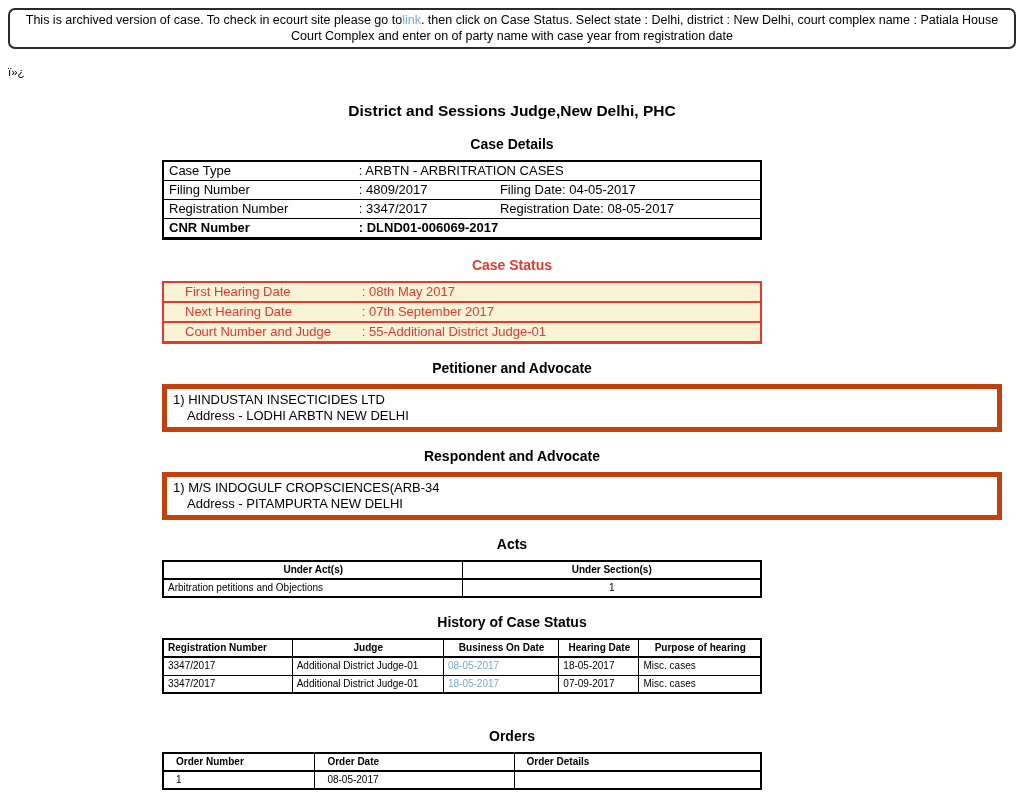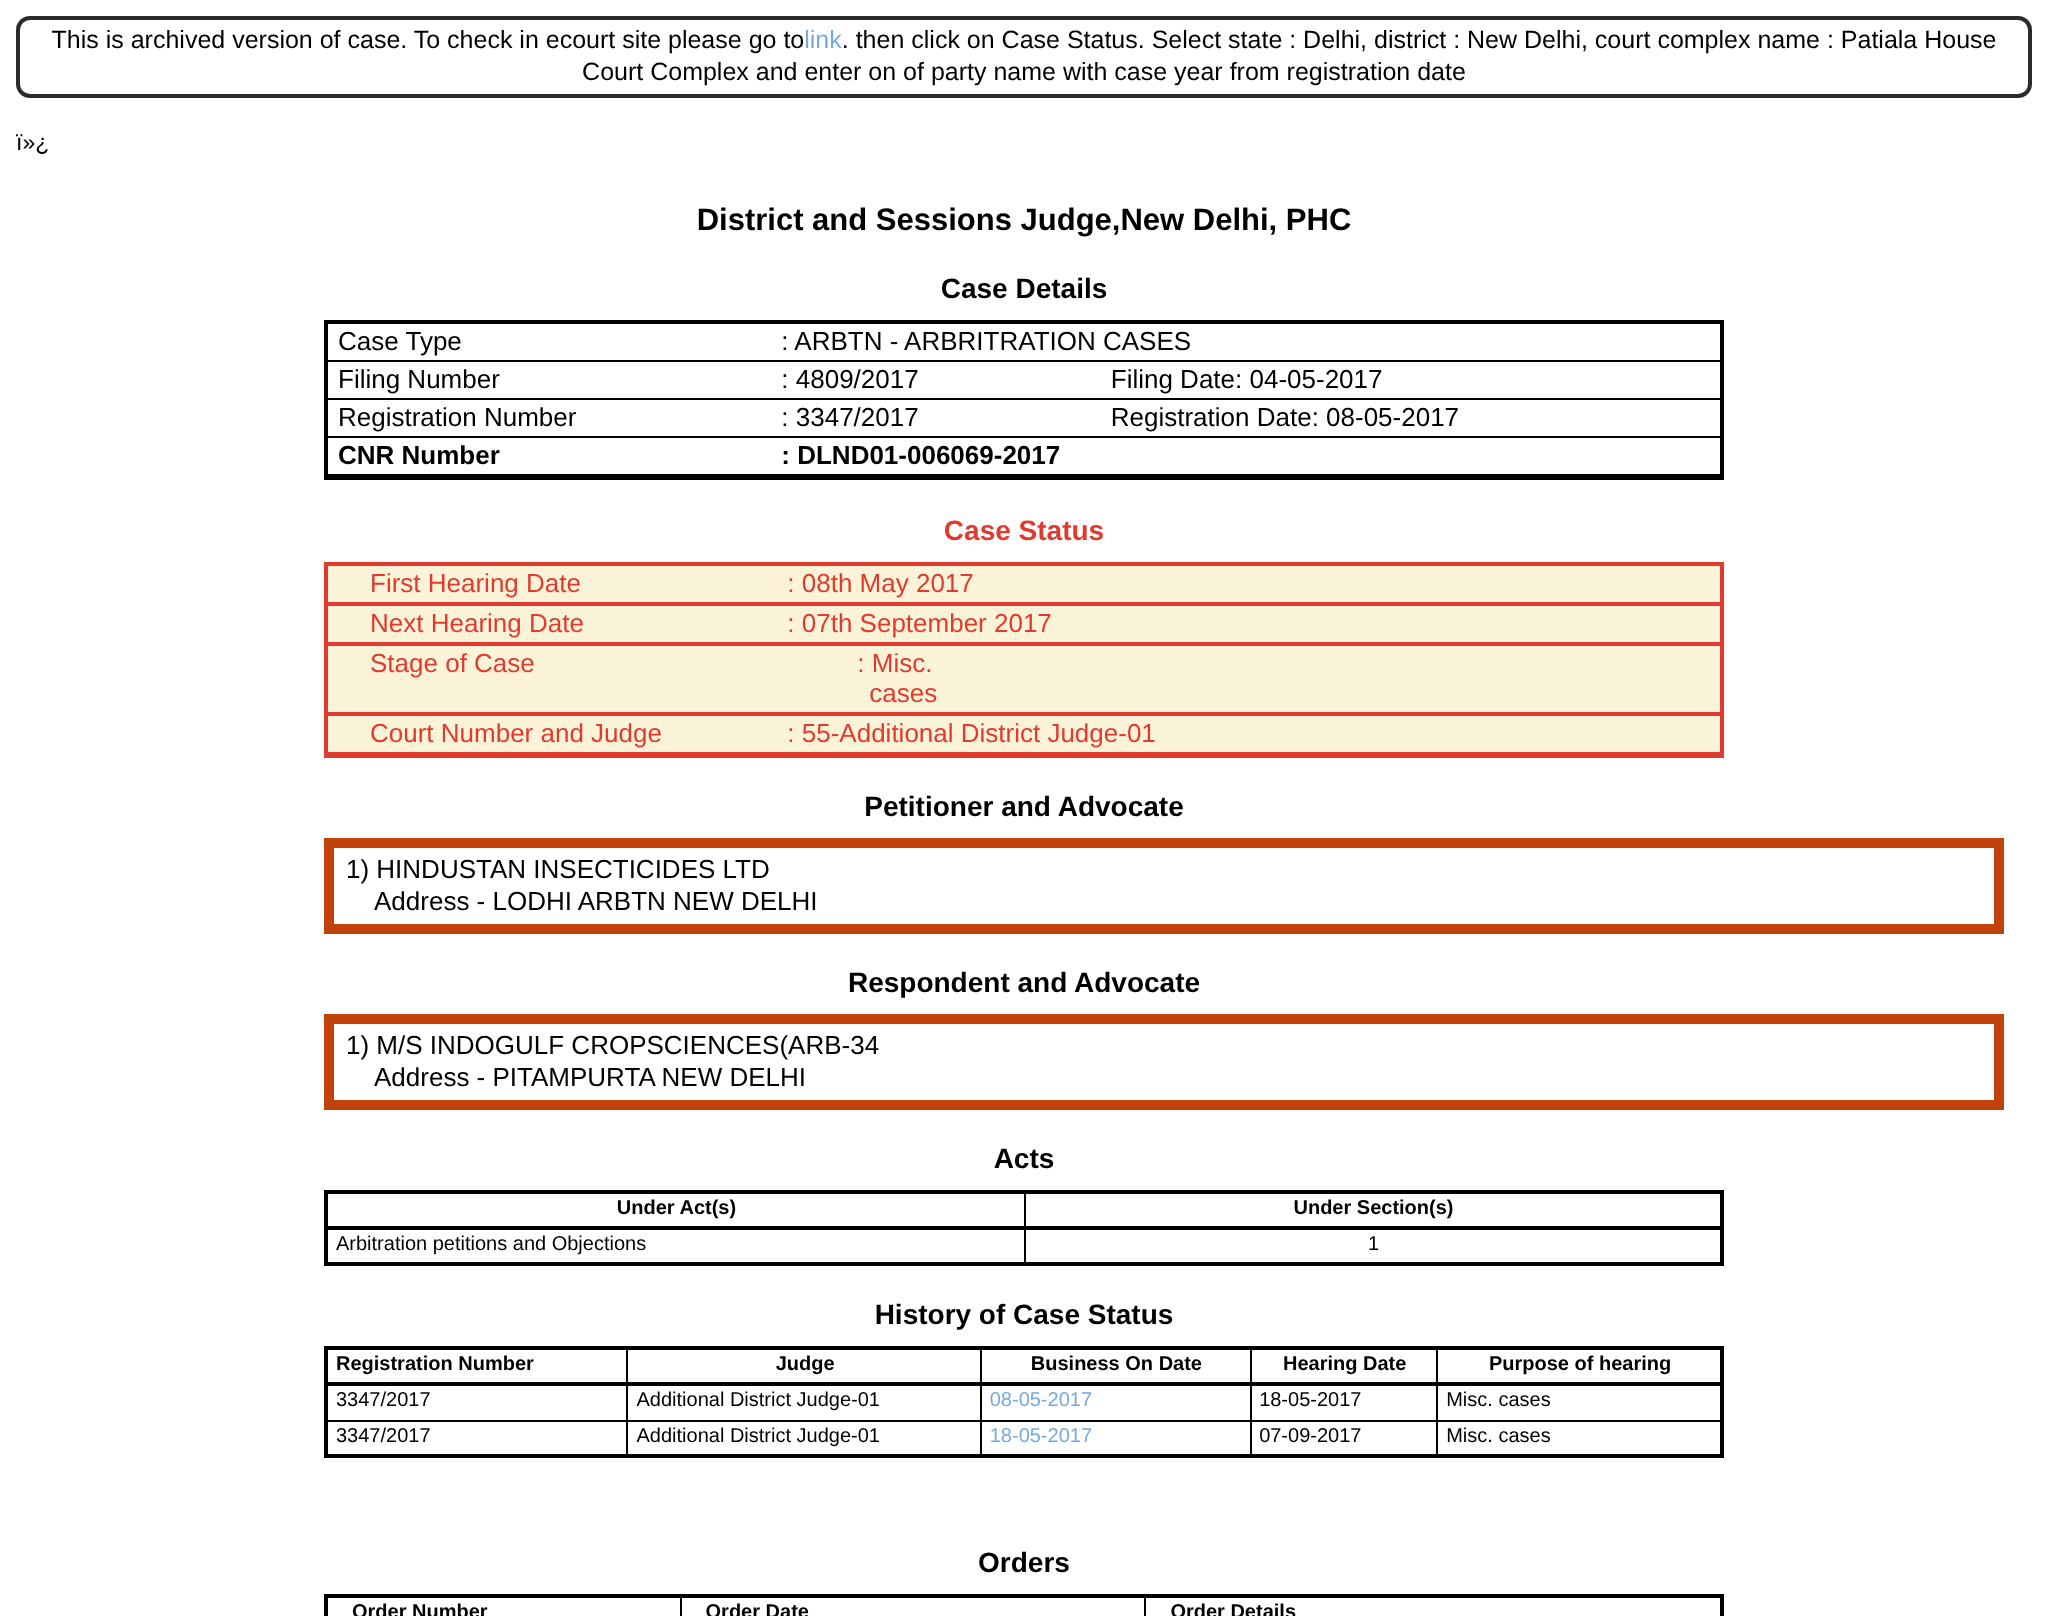--- a/index.html
+++ b/index.html
@@ -32,23 +32,23 @@
     font-weight: bold;
   }
   .content { width: 700px; margin: 0 auto; }
   .heading {
     font-weight: bold;
     font-size: 14px;
     text-align: center;
     margin: 16px 0 8px 0;
   }
   .heading.red { color: #e13a2e; margin-top: 17px; }
-  .heading.orders-gap { margin-top: 44px; }
-  
-  table { border-collapse: collapse; width: 700px; font-size: 13px; table-layout: fixed; }
+  .heading.orders-gap { margin-top: 34px; }
+  
+  table { border-collapse: collapse; width: 600px; font-size: 13px; table-layout: fixed; }
   
   .details-table { border: 2px solid #000; border-bottom-width: 3px; }
   .details-table td { border-top: 1px solid #000; padding: 1px 2px 2px 5px; height: 17px; }
   .details-table tr:first-child td { border-top: none; }
   .details-table .bold-row td { font-weight: bold; }
   
   .status-table {
     border: 2px solid #e13a2e;
     border-bottom-width: 3px;
     background: #faf3d8;
@@ -129,27 +129,20 @@
     <tbody>
         <tr>
       <td>First Hearing Date</td>
       <td class="val">: 08th May 2017</td>
     </tr>
     <tr>
       <td>Next Hearing Date</td>
       <td class="val">: 07th September 2017</td>
     </tr>
     <tr>
-      <td>Stage of Case</td>
-      <td>
-        <div class="stage-line1">: Misc.</div>
-        <div class="stage-line2">cases</div>
-      </td>
-    </tr>
-    <tr>
       <td>Court Number and Judge</td>
       <td class="val">: 55-Additional District Judge-01</td>
     </tr>
   </tbody>
     </table>
 
   <div class="heading">Petitioner and Advocate</div>
   <div class="party-box">
     <div>1) HINDUSTAN INSECTICIDES LTD</div>
     <div class="party-line2">Address - LODHI ARBTN NEW DELHI</div>

